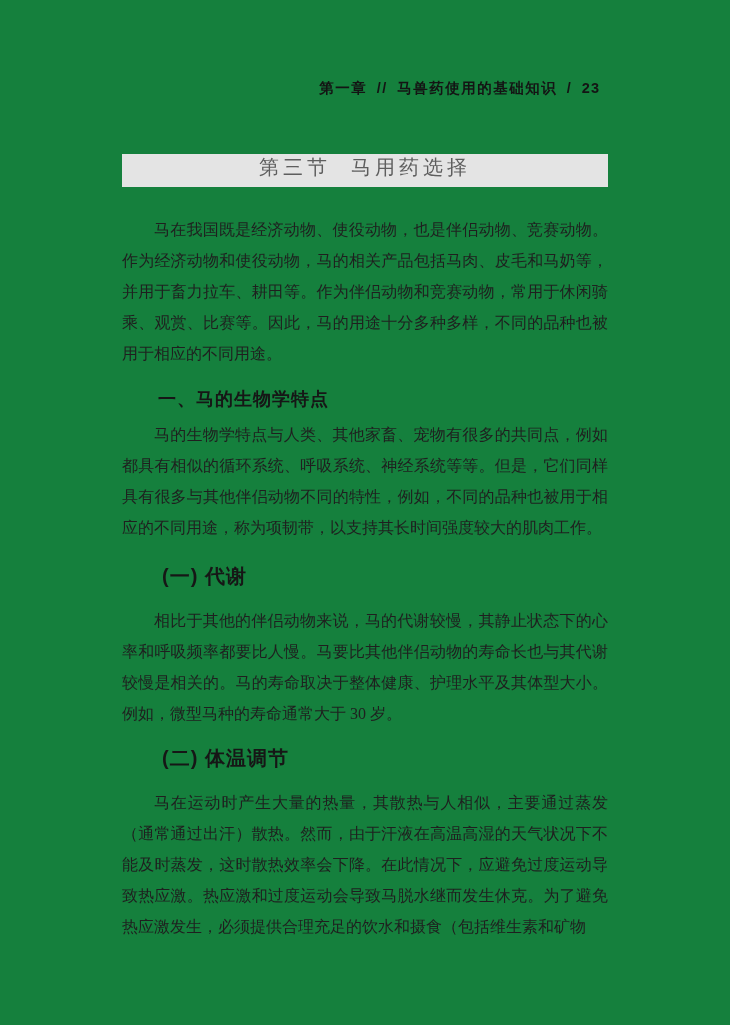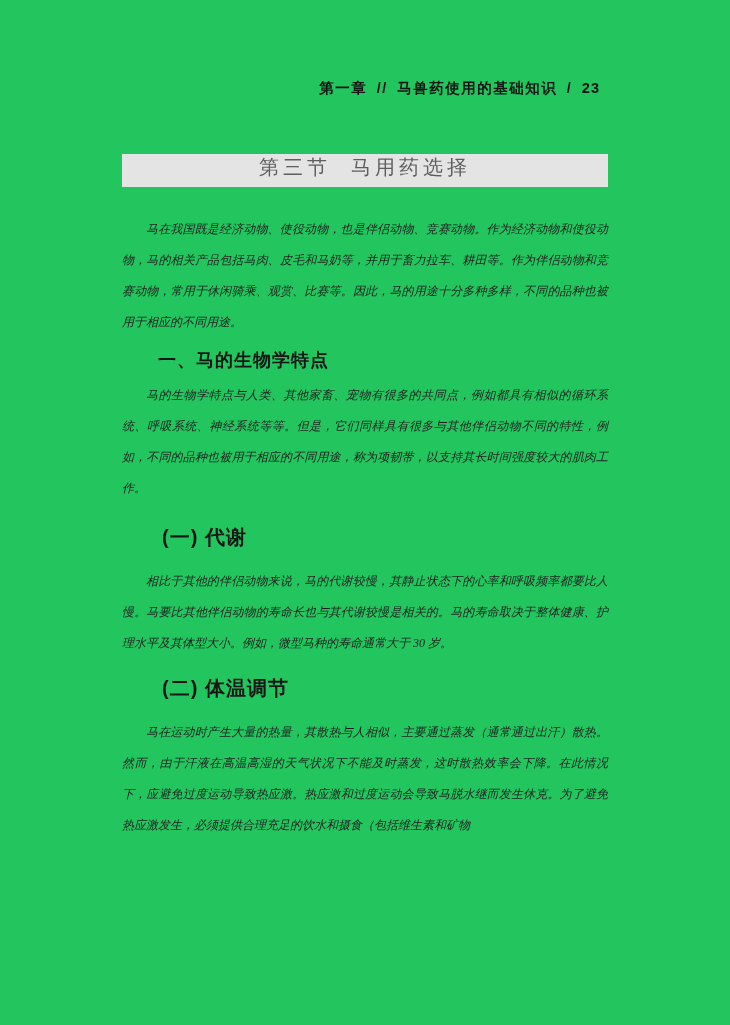--- a/index.html
+++ b/index.html
@@ -7,21 +7,21 @@
     width: 730px;
     height: 1025px;
     background: #ffffff;
     font-family: "Liberation Serif", "DejaVu Serif", serif;
     color: #1f1f1f;
   }
   .page {
     position: relative;
     width: 730px;
     height: 1025px;
-    background: #22c55e;
+    background: #15803d;
     overflow: hidden;
   }
   .content {
     position: absolute;
     left: 122px;
     top: 0;
     width: 486px;
   }
   .running-header {
     margin-top: 78px;
@@ -46,31 +46,30 @@
     align-items: flex-start;
     justify-content: center;
     font-family: "Liberation Sans", "DejaVu Sans", sans-serif;
     font-size: 20px;
     letter-spacing: 4px;
     color: #5e5e5e;
   }
   .section-banner .banner-label { margin-right: 20px; }
   p.body {
     margin: 0;
-    font-size: 12px;
+    font-size: 16px;
     line-height: 31px;
     text-align: justify;
     text-justify: inter-ideograph;
     text-indent: 2em;
     color: #1f1f1f;
-    font-style: italic;
   }
   p.p-intro   { margin-top: 27px; }
   h2.sec-heading {
-    margin: 8px 0 0 0;
+    margin: 16px 0 0 0;
     padding-left: 2em;
     font-family: "Liberation Sans", "DejaVu Sans", sans-serif;
     font-size: 18px;
     line-height: 28px;
     font-weight: bold;
     color: #161616;
     letter-spacing: 1px;
   }
   p.p-sec     { margin-top: 6px; }
   h3.sub-heading {

